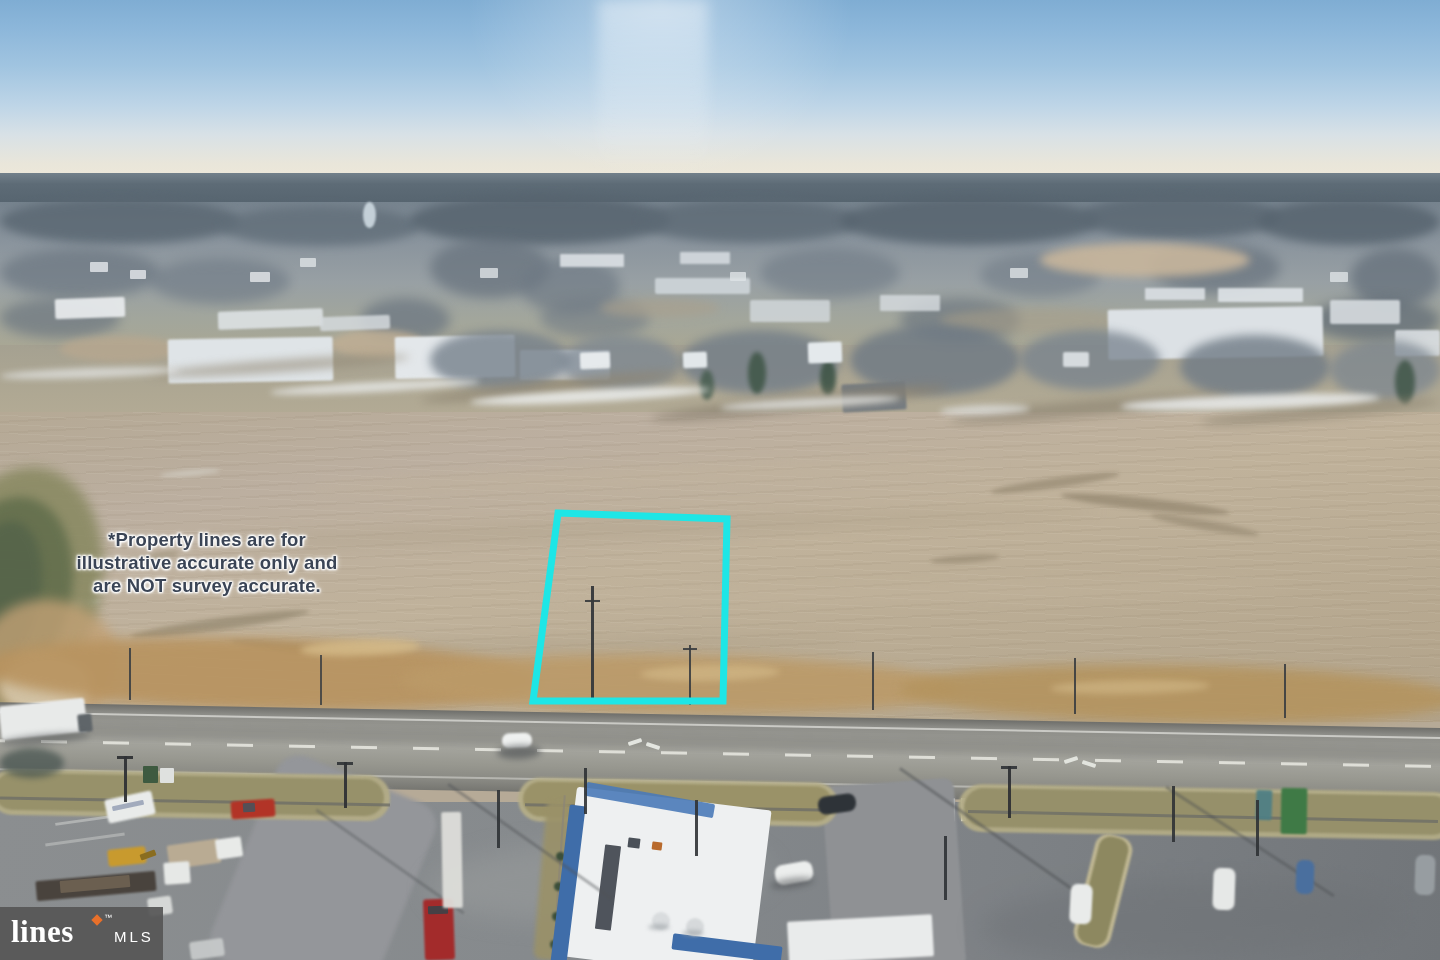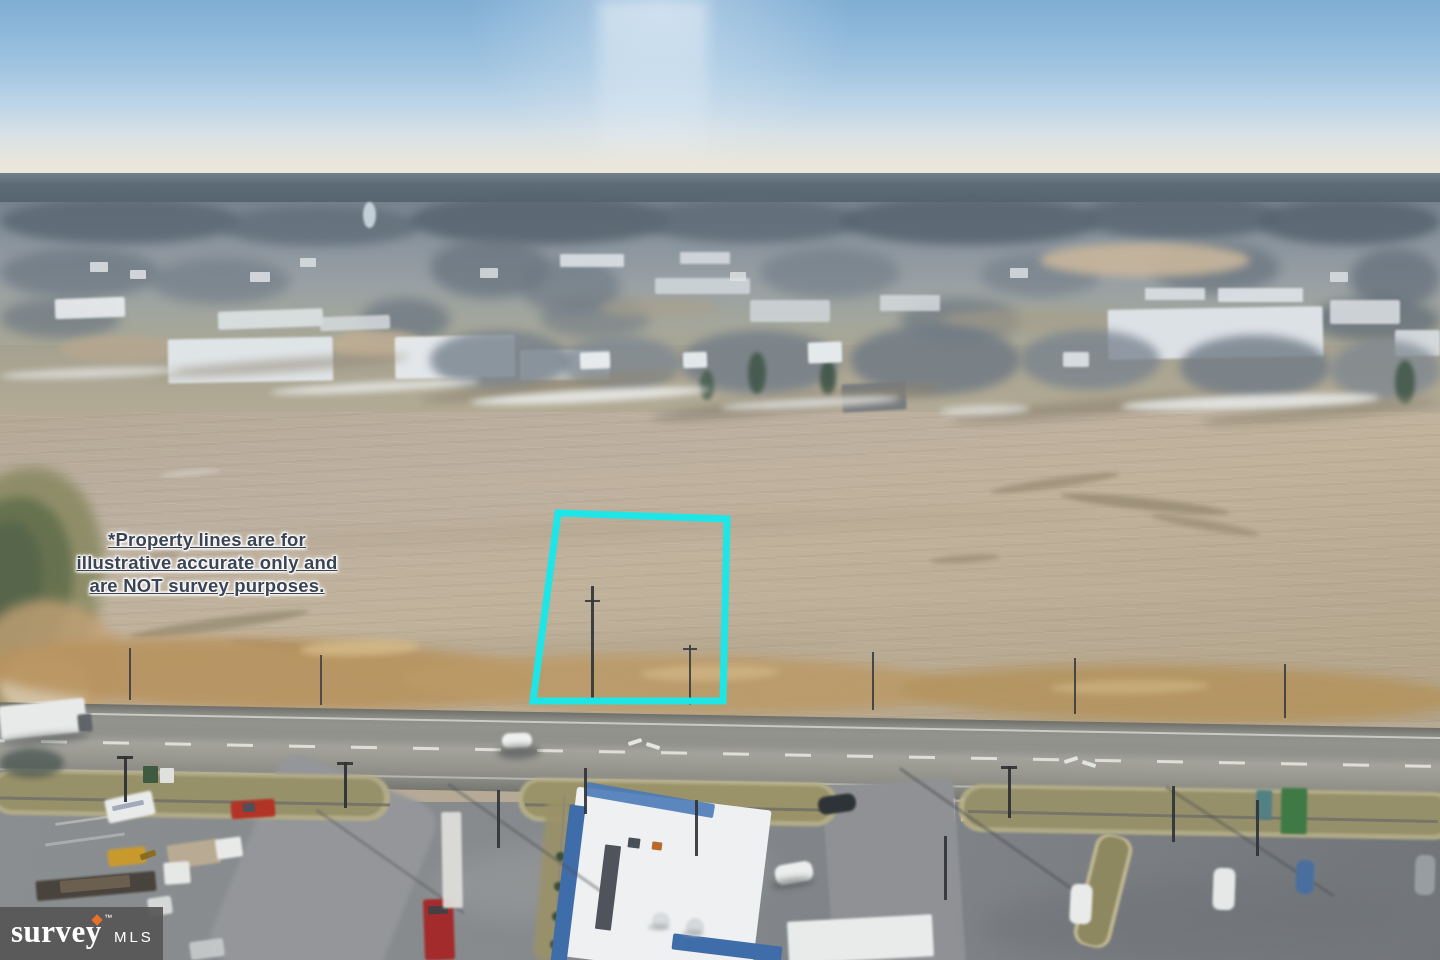--- a/index.html
+++ b/index.html
@@ -34,21 +34,21 @@
   .road .wear{left:0;top:20px;width:1500px;height:14px;background:rgba(60,60,56,.12);filter:blur(3px);}
   .lot{left:0;top:802px;width:1440px;height:158px;
     background:linear-gradient(100deg,#8b8e90 0%,#868a8d 38%,#7e8286 68%,#717579 100%);}
   .crosswalk{left:906px;top:799px;width:60px;height:23px;transform:rotate(-2deg);opacity:.92;
     background:repeating-linear-gradient(90deg,#eaeae5 0 5px,rgba(0,0,0,0) 5px 11px);}
   
   #outline-svg{left:0;top:0;}
   #disclaimer{left:62px;top:528px;width:290px;text-align:center;
     font-weight:bold;font-size:18.5px;line-height:23px;letter-spacing:.2px;
     text-shadow:0 0 3px #fff,0 0 6px #fff,1px 1px 2px #fff,-1px -1px 2px #fff,1px -1px 2px #fff,-1px 1px 2px #fff;}
-  #disclaimer div{position:static;text-decoration:underline;}
+  #disclaimer div{position:static;}
   #watermark{left:0;top:907px;width:163px;height:53px;background:rgba(86,86,86,.92);}
   #wm-brand{left:11px;top:7px;font-family:"Liberation Serif",serif;font-size:31px;font-weight:600;letter-spacing:.5px;}
   #wm-diamond{left:93px;top:9px;width:8px;height:8px;transform:rotate(45deg);}
   #wm-tm{left:104px;top:6px;font-size:8px;}
   #wm-mls{left:114px;top:21px;font-size:15px;letter-spacing:3px;font-weight:400;}
   .blob{position:absolute;}
 </style>
 </head>
 <body>
 
@@ -282,22 +282,22 @@
       <div class="blob" style="left: 1172px; top: 786px; width: 3px; height: 56px; background: rgb(47, 50, 53); border-radius: 0px; opacity: 0.9;"></div>
     </div>
 
   <svg id="outline-svg" width="1440" height="960">
     <polygon id="outline-poly" fill="none" points="558,513 727,519 723,701 533,701" stroke="#1ee6e6" stroke-width="7"></polygon>
   </svg>
 
   <div id="disclaimer" style="color: rgb(58, 68, 85);">
       <div>*Property lines are for</div>
       <div>illustrative accurate only and</div>
-      <div>are NOT survey purposes.</div>
+      <div>are NOT survey accurate.</div>
     </div>
 
   <div id="watermark">
-    <span id="wm-brand" style="color: rgb(255, 255, 255);">survey</span>
+    <span id="wm-brand" style="color: rgb(255, 255, 255);">lines</span>
     <span id="wm-diamond" style="background: rgb(232, 112, 42);"></span>
     <span id="wm-tm" style="color: rgb(255, 255, 255);">™</span>
     <span id="wm-mls" style="color: rgb(255, 255, 255);">MLS</span>
   </div>
 </div>
 
 </body></html>

